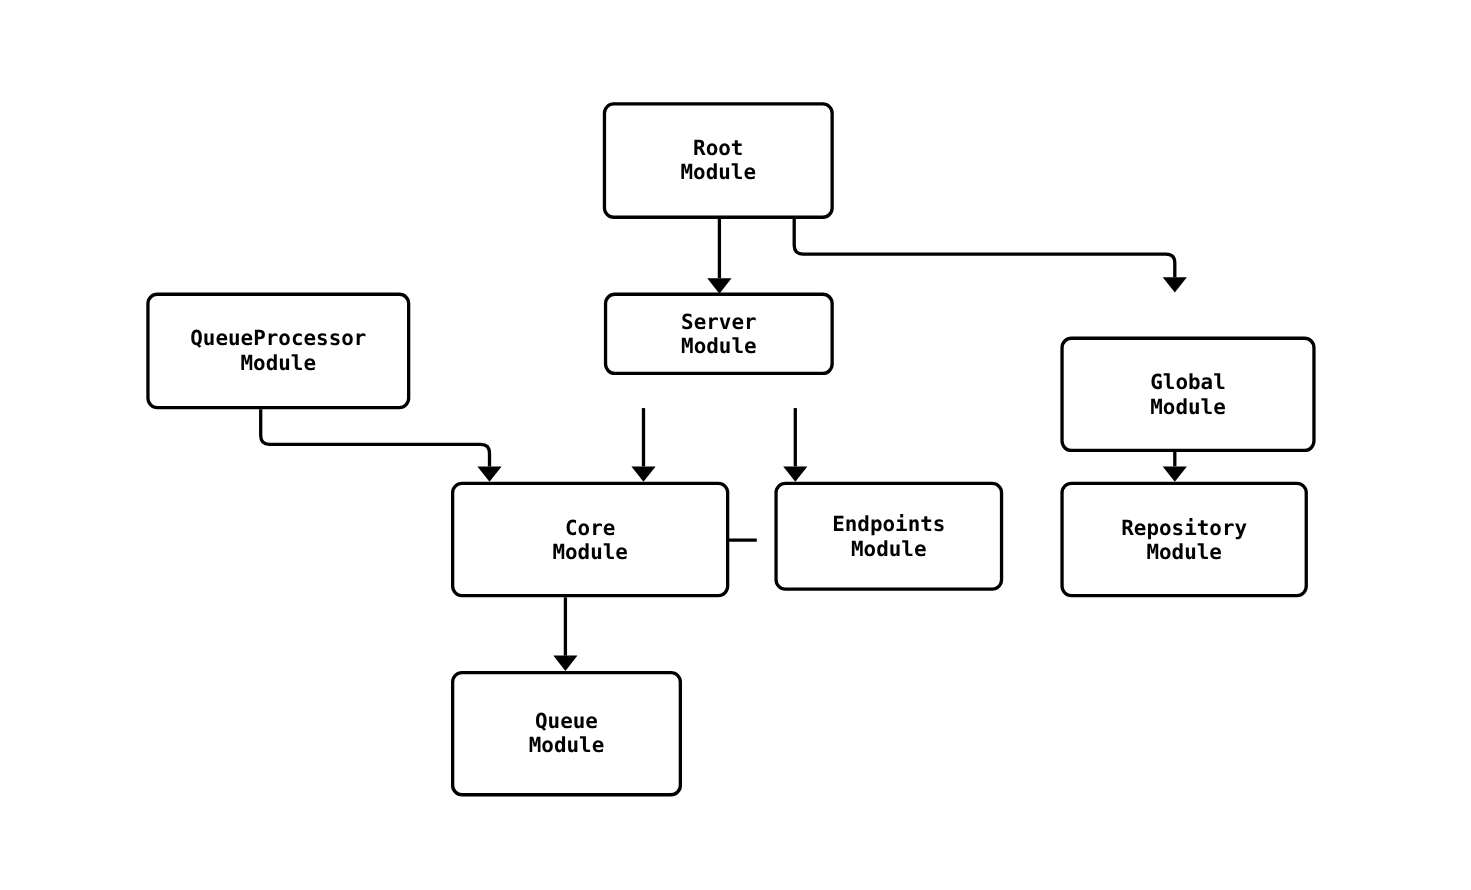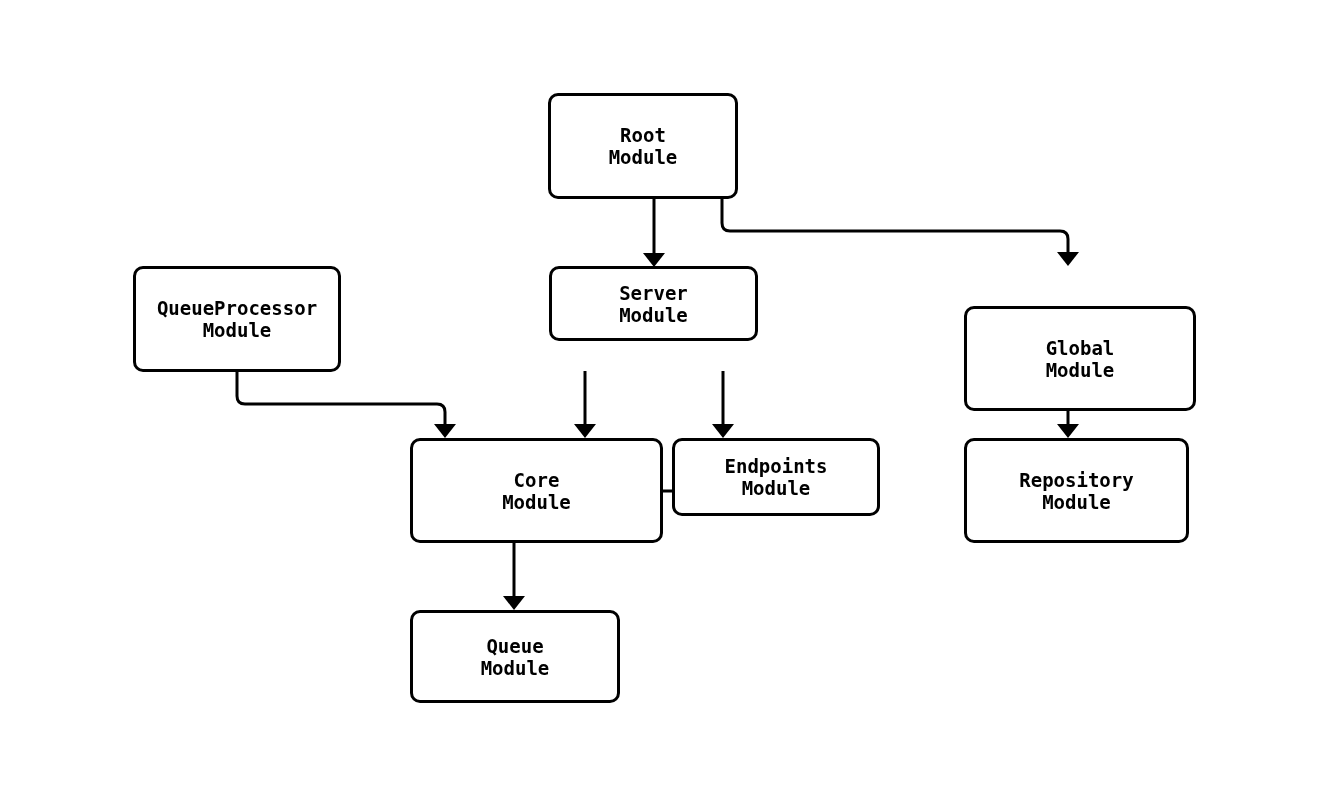--- a/index.html
+++ b/index.html
@@ -81,28 +81,28 @@
     <g>
       <path d="M1068 371 L1068 424"></path>
       <polygon points="1057,424 1079,424 1068,438"></polygon>
     </g>
     <g>
       <path d="M514 543 L514 596"></path>
       <polygon points="503,596 525,596 514,610"></polygon>
     </g>
   </svg>
 
-  <div class="node" style="left:548px; top:93px; width:190px; height:106px;">
+  <div class="node" style="left:548px; top:93px; width:210px; height:106px;">
     <div class="node-label">
       <span>Root</span>
       <span>Module</span>
     </div>
   </div>
 
-  <div class="node" style="left:133px; top:266px; width:208px; height:106px;">
+  <div class="node" style="left:133px; top:266px; width:240px; height:106px;">
     <div class="node-label">
       <span>QueueProcessor</span>
       <span>Module</span>
     </div>
   </div>
 
   <div class="node" style="left:549px; top:266px; width:209px; height:75px;">
     <div class="node-label">
       <span>Server</span>
       <span>Module</span>
@@ -116,34 +116,34 @@
     </div>
   </div>
 
   <div class="node" style="left:410px; top:438px; width:253px; height:105px;">
     <div class="node-label">
       <span>Core</span>
       <span>Module</span>
     </div>
   </div>
 
-  <div class="node" style="left:672px; top:438px; width:208px; height:78px;">
+  <div class="node" style="left:704px; top:438px; width:208px; height:99px;">
     <div class="node-label">
       <span>Endpoints</span>
       <span>Module</span>
     </div>
   </div>
 
   <div class="node" style="left:964px; top:438px; width:225px; height:105px;">
     <div class="node-label">
       <span>Repository</span>
       <span>Module</span>
     </div>
   </div>
 
-  <div class="node" style="left:410px; top:610px; width:210px; height:93px;">
+  <div class="node" style="left:410px; top:610px; width:210px; height:114px;">
     <div class="node-label">
       <span>Queue</span>
       <span>Module</span>
     </div>
   </div>
 
 </div>
 
 </body></html>

